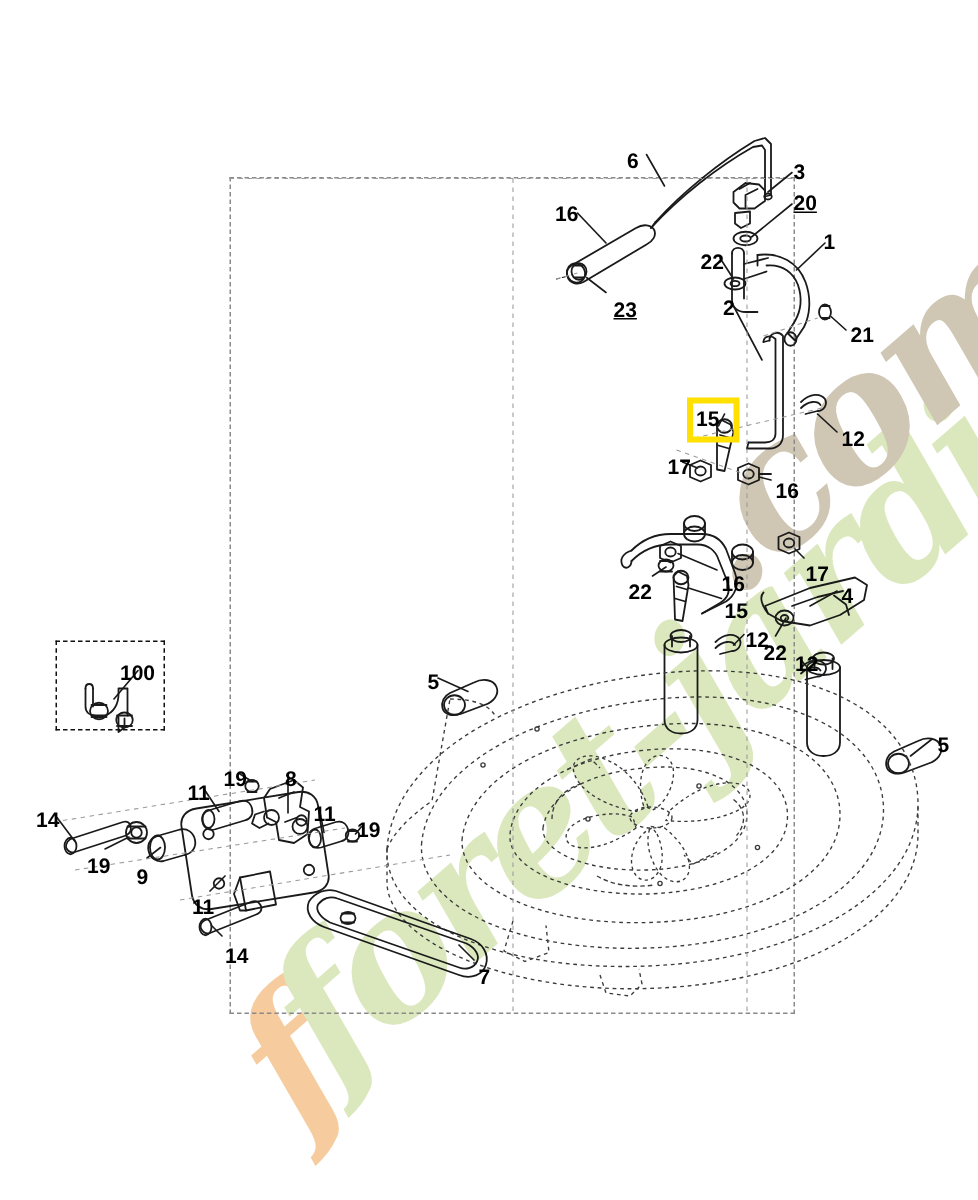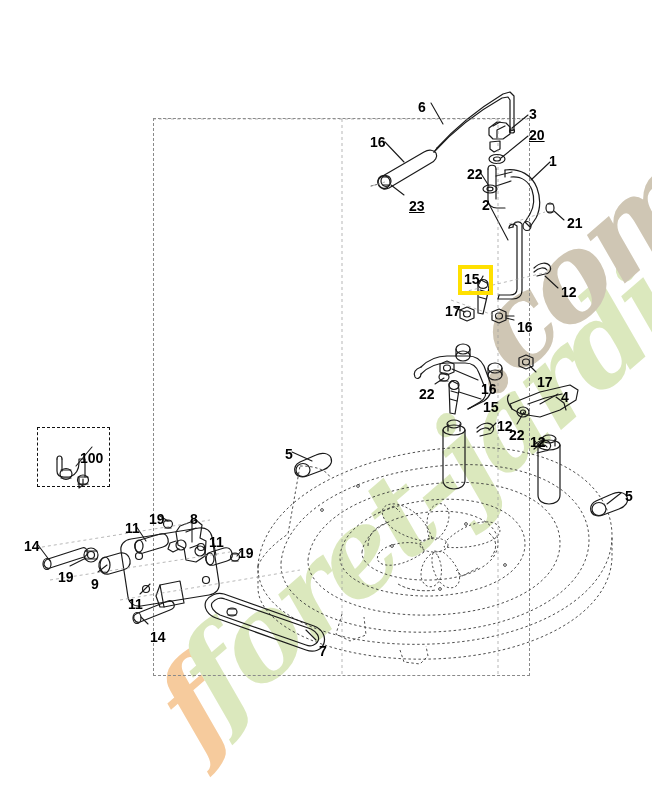--- a/index.html
+++ b/index.html
@@ -389,21 +389,21 @@
       <div class="cal" style="position: absolute; left: 445px; top: 304px;">17</div>
       <div class="cal" style="position: absolute; left: 517px; top: 320px;">16</div>
       <div class="cal" style="position: absolute; left: 419px; top: 387px;">22</div>
       <div class="cal" style="position: absolute; left: 481px; top: 382px;">16</div>
       <div class="cal" style="position: absolute; left: 483px; top: 400px;">15</div>
       <div class="cal" style="position: absolute; left: 537px; top: 375px;">17</div>
       <div class="cal" style="position: absolute; left: 561px; top: 390px;">4</div>
       <div class="cal" style="position: absolute; left: 497px; top: 419px;">12</div>
       <div class="cal" style="position: absolute; left: 509px; top: 428px;">22</div>
       <div class="cal" style="position: absolute; left: 530px; top: 435px;">12</div>
-      <div class="cal" style="position: absolute; left: 80px; top: 451px;">100</div>
+      <div class="cal" style="position: absolute; left: 80px; top: 441px;">100</div>
       <div class="cal" style="position: absolute; left: 285px; top: 447px;">5</div>
       <div class="cal" style="position: absolute; left: 625px; top: 489px;">5</div>
       <div class="cal" style="position: absolute; left: 149px; top: 512px;">19</div>
       <div class="cal" style="position: absolute; left: 190px; top: 512px;">8</div>
       <div class="cal" style="position: absolute; left: 125px; top: 521px;">11</div>
       <div class="cal" style="position: absolute; left: 209px; top: 535px;">11</div>
       <div class="cal" style="position: absolute; left: 238px; top: 546px;">19</div>
       <div class="cal" style="position: absolute; left: 24px; top: 539px;">14</div>
       <div class="cal" style="position: absolute; left: 58px; top: 570px;">19</div>
       <div class="cal" style="position: absolute; left: 91px; top: 577px;">9</div>

